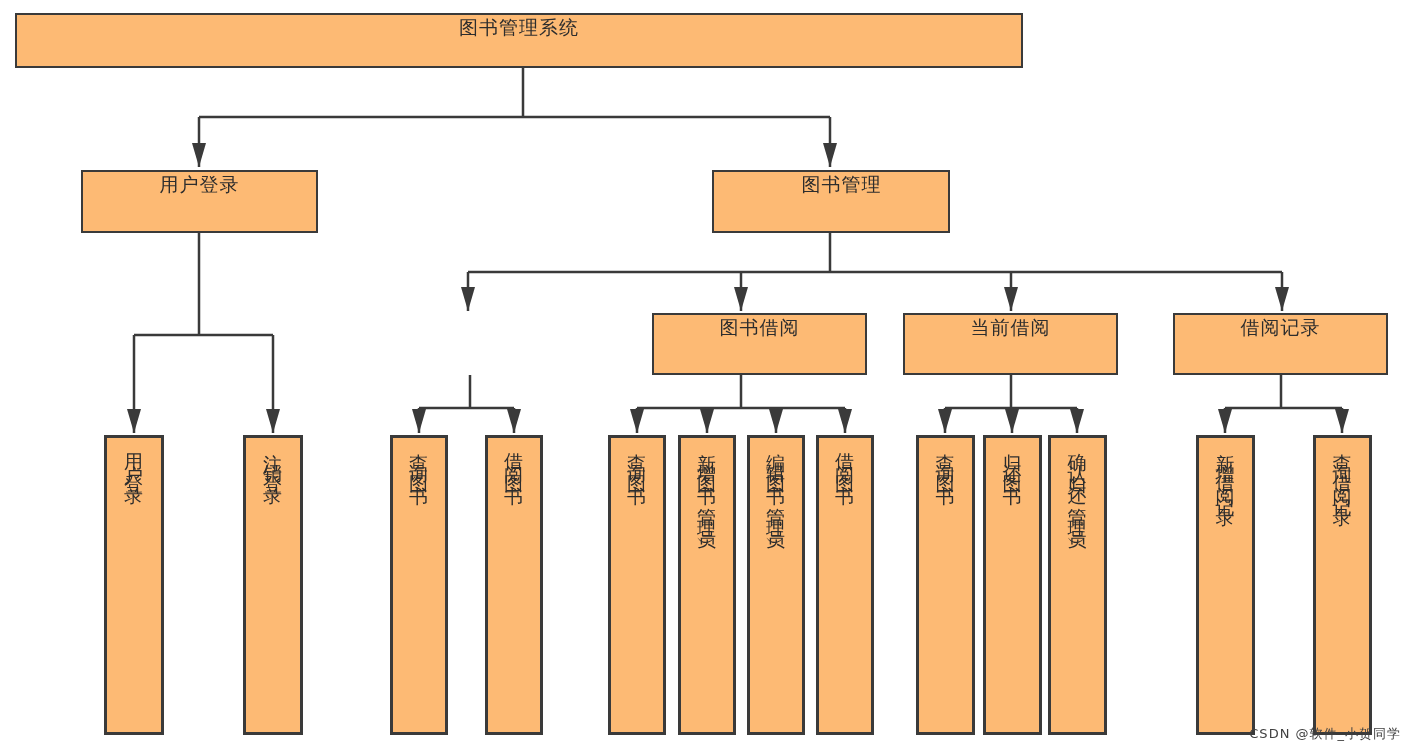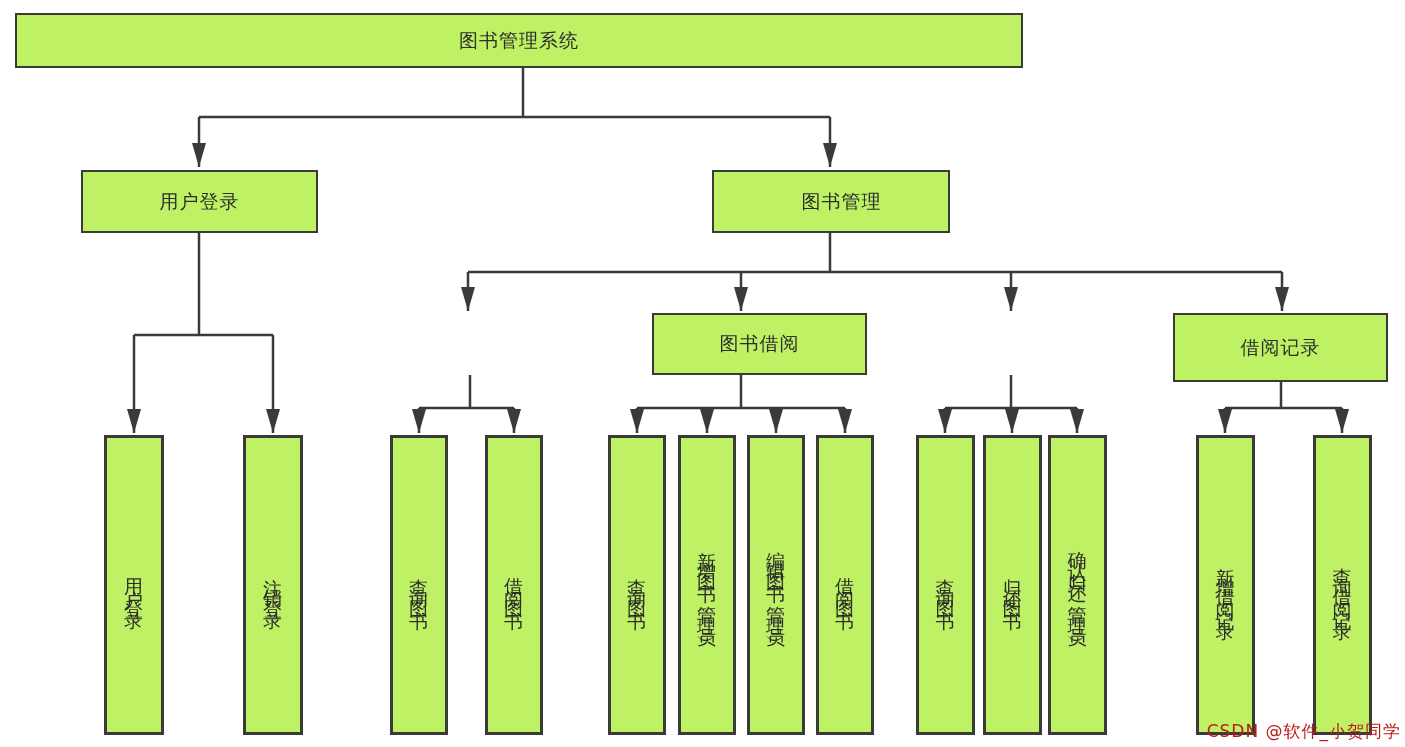--- a/index.html
+++ b/index.html
@@ -6,23 +6,23 @@
   .canvas{
     position:relative;
     width:1405px;height:747px;
     background:#ffffff;
     font-family:"DejaVu Sans","Liberation Sans",sans-serif;
     overflow:hidden;
   }
   .connectors{position:absolute;left:0;top:0;z-index:1;}
   .box{
     position:absolute;
-    background:#bef264;
+    background:#fdba74;
     border:2px solid #3a3a3a;
-    display:flex;align-items:center;justify-content:center;
+    display:flex;align-items:flex-start;justify-content:center;
     z-index:2;
     box-sizing:border-box;
     color:#2d2d2d;
   }
   .hbox span{
     font-size:19px;
     letter-spacing:1px;
     white-space:nowrap;
     color:#2d2d2d;
   }
@@ -35,22 +35,22 @@
     text-orientation:mixed;
     font-size:19px;
     letter-spacing:11px;
     line-height:1;
     color:#2d2d2d;
   }
   .watermark{
     position:absolute;
     right:4px;bottom:4px;
     z-index:3;
-    font-size:17px;
-    color:#b91c1c;
+    font-size:13px;
+    color:#404040;
     letter-spacing:1px;
     white-space:nowrap;
     margin-top:28px;
   }
 </style>
 </head>
 <body>
 
 <div class="canvas">
 
@@ -104,21 +104,24 @@
   <div class="box hbox" style="left:81px;top:170px;width:237px;height:63px;">
     <span>用户登录</span>
   </div>
   <div class="box hbox" style="left:712px;top:170px;width:238px;height:63px;padding-left:21px;">
     <span>图书管理</span>
   </div>
 
   <div class="box hbox" style="left:652px;top:313px;width:215px;height:62px;">
     <span>图书借阅</span>
   </div>
-  <div class="box hbox" style="left:1173px;top:313px;width:215px;height:69px;">
+  <div class="box hbox" style="left:903px;top:313px;width:215px;height:62px;">
+    <span>当前借阅</span>
+  </div>
+  <div class="box hbox" style="left:1173px;top:313px;width:215px;height:62px;">
     <span>借阅记录</span>
   </div>
 
   <div class="box leaf" style="left:104px;width:60px;">
     <span>用户登录</span>
   </div>
   <div class="box leaf" style="left:243px;width:60px;">
     <span>注销登录</span>
   </div>
   <div class="box leaf" style="left:390px;width:58px;">

